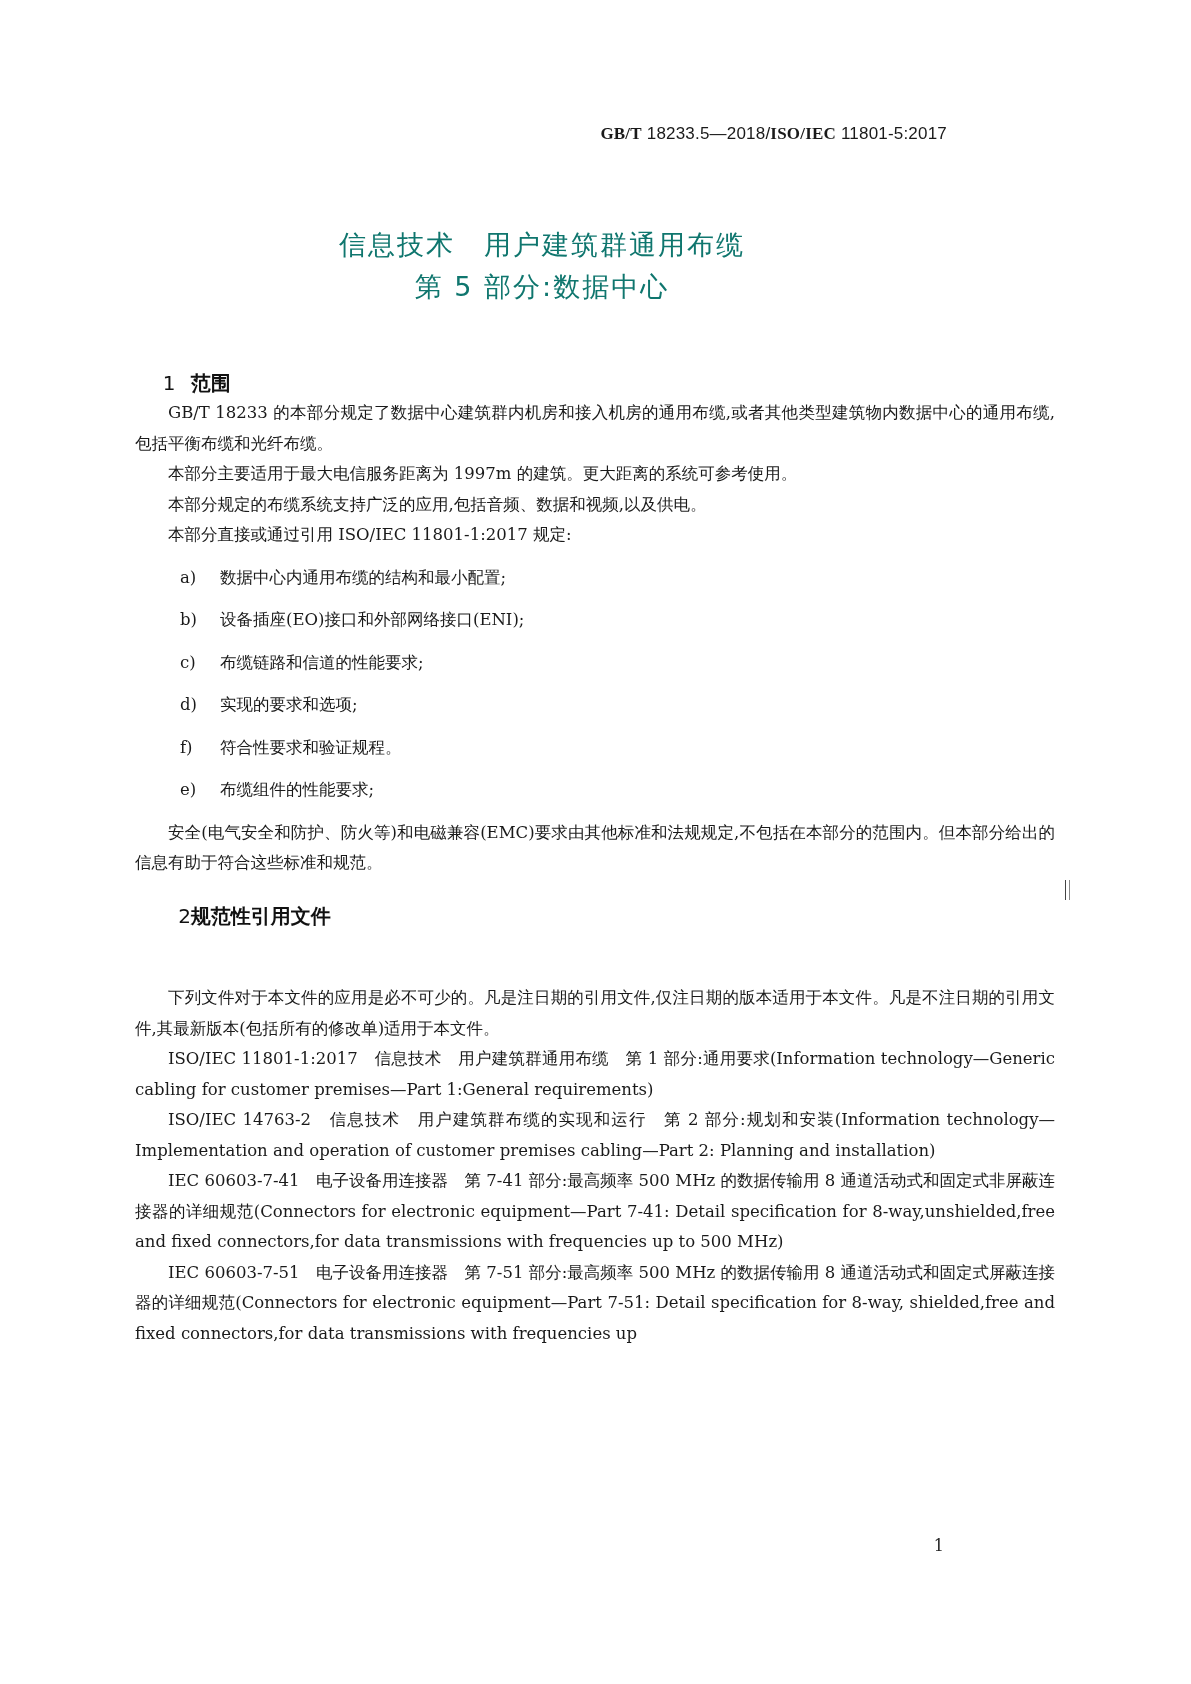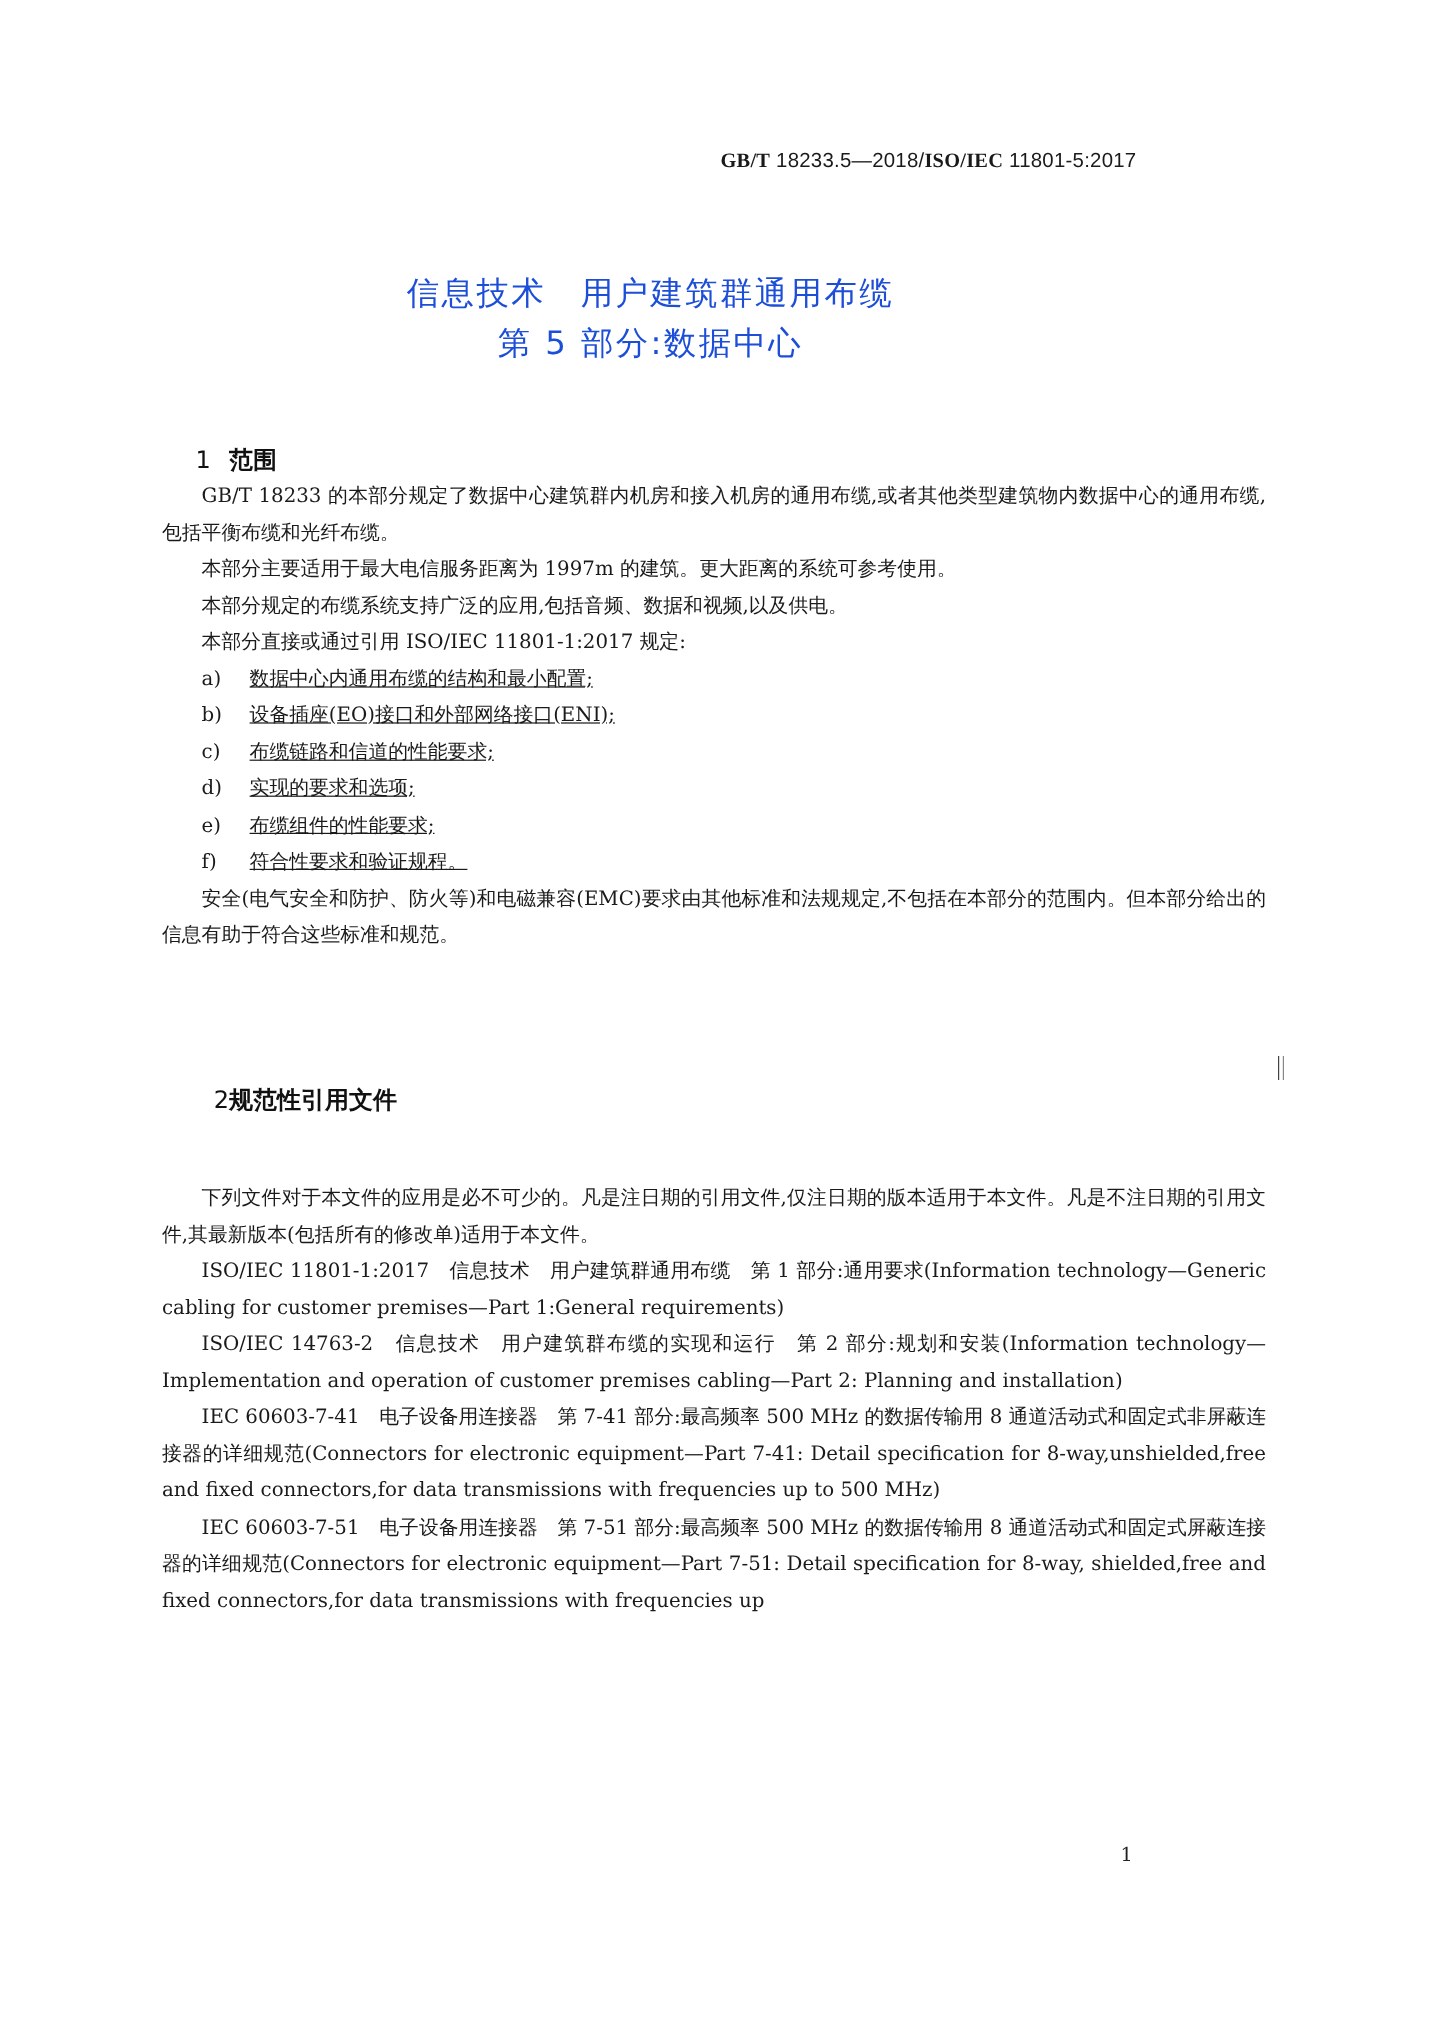--- a/index.html
+++ b/index.html
@@ -32,21 +32,21 @@
     .header-code .b { font-family: "Liberation Serif", "DejaVu Serif", serif; font-weight: bold; }
     .title-block {
       position: absolute;
       left: 0; right: 0;
       top: 224px;
       text-align: center;
       font-family: "DejaVu Sans", "Liberation Sans", sans-serif;
       font-size: 27px;
       line-height: 42px;
       letter-spacing: 2px;
-      color: #1d4ed8;
+      color: #0f766e;
     }
     .title-line { display: block; white-space: pre; }
     .section-heading {
       position: absolute;
       left: 135px;
       font-family: "DejaVu Sans", "Liberation Sans", sans-serif;
       font-size: 20px;
       font-weight: bold;
       color: #111;
       white-space: pre;
@@ -57,24 +57,23 @@
       left: 135px;
       width: 920px;
       font-family: "DejaVu Serif", "Liberation Serif", serif;
       font-size: 16.5px;
       line-height: 30.5px;
       color: #1a1a1a;
       text-align: justify;
     }
     .para { margin: 0; text-indent: 33px; }
     .list-item {
-      margin: 0;
+      margin: 12px;
       padding-left: 33px;
       white-space: nowrap;
-      text-decoration: underline;
     }
     .list-item .marker { display: inline-block; width: 40px; }
     .change-bar {
       position: absolute;
       left: 1065px;
       top: 880px;
       width: 5px;
       height: 20px;
       border-left: 1.5px solid #444;
       border-right: 1.5px solid #888;
@@ -109,22 +108,22 @@
 
   <div class="body-text" style="top:398px;">
     <p class="para">GB/T 18233 的本部分规定了数据中心建筑群内机房和接入机房的通用布缆,或者其他类型建筑物内数据中心的通用布缆,包括平衡布缆和光纤布缆。</p>
     <p class="para">本部分主要适用于最大电信服务距离为 1997m 的建筑。更大距离的系统可参考使用。</p>
     <p class="para">本部分规定的布缆系统支持广泛的应用,包括音频、数据和视频,以及供电。</p>
     <p class="para">本部分直接或通过引用 ISO/IEC 11801-1:2017 规定:</p>
     <p class="list-item"><span class="marker">a)</span><span>数据中心内通用布缆的结构和最小配置;</span></p>
     <p class="list-item"><span class="marker">b)</span><span>设备插座(EO)接口和外部网络接口(ENI);</span></p>
     <p class="list-item"><span class="marker">c)</span><span>布缆链路和信道的性能要求;</span></p>
     <p class="list-item"><span class="marker">d)</span><span>实现的要求和选项;</span></p>
+    <p class="list-item"><span class="marker">f)</span><span>符合性要求和验证规程。</span></p>
     <p class="list-item"><span class="marker">e)</span><span>布缆组件的性能要求;</span></p>
-    <p class="list-item"><span class="marker">f)</span><span>符合性要求和验证规程。</span></p>
     <p class="para">安全(电气安全和防护、防火等)和电磁兼容(EMC)要求由其他标准和法规规定,不包括在本部分的范围内。但本部分给出的信息有助于符合这些标准和规范。</p>
   </div>
 
   <div class="section-heading" style="top:879px;text-align:right;">
     <span class="num">2</span><span>规范性引用文件</span>
   </div>
 
   <div class="change-bar"></div>
 
   <div class="body-text" style="top:983px;">

